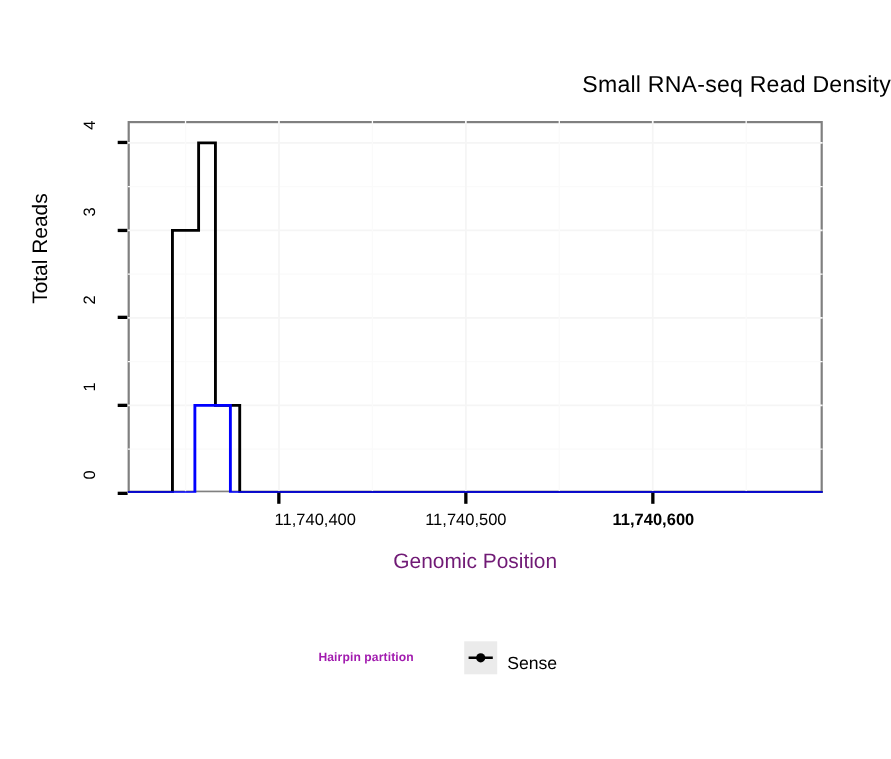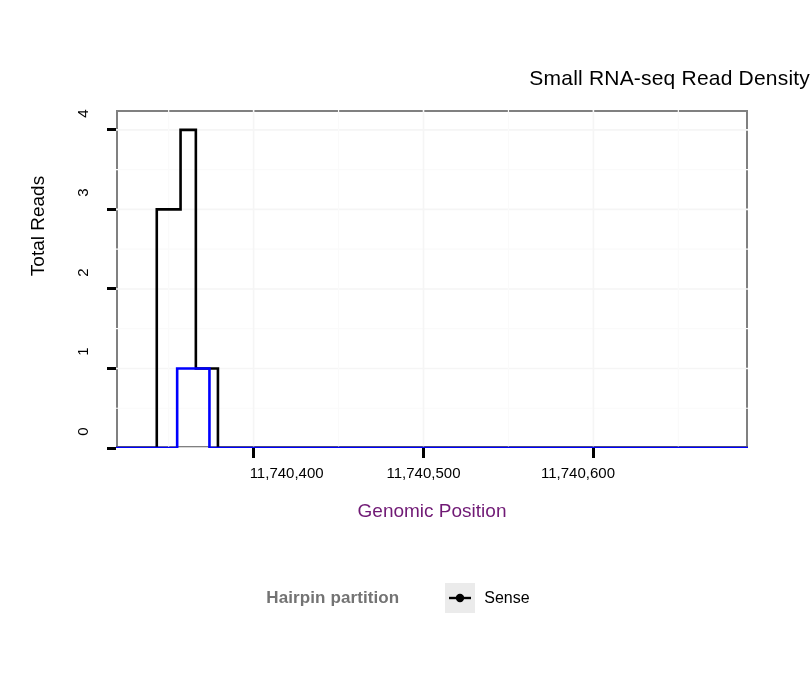--- a/index.html
+++ b/index.html
@@ -137,30 +137,30 @@
     left: 0;
     top: 583px;
     width: 810px;
     display: flex;
     align-items: center;
     justify-content: center;
     gap: 0px;
   }
 
   .legend-title {
-    font-size: 17px;
+    font-size: 11px;
     font-weight: bold;
-    color: #737373;
+    color: #a21caf;
     margin-right: 18px;
     letter-spacing: 0.1px;
   }
 
   .legend-item {
     display: flex;
-    align-items: center;
+    align-items: flex-end;
     margin-right: 14px;
     padding-left: 28px;
   }
 
   .legend-key {
     width: 30px;
     height: 30px;
     background: #ebebeb;
     display: flex;
     align-items: center;
@@ -220,21 +220,21 @@
         <path d="M0,338 L59.46236559139785,338 L59.46236559139785,338 L61.16129032258064,338 L61.16129032258064,258.47058823529414 L79.84946236559139,258.47058823529414 L79.84946236559139,258.47058823529414 L81.54838709677419,258.47058823529414 L81.54838709677419,258.47058823529414 L91.74193548387098,258.47058823529414 L91.74193548387098,258.47058823529414 L93.44086021505377,258.47058823529414 L93.44086021505377,338 L632,338 L632,338" fill="none" stroke="#0000ff" stroke-width="2.6" stroke-linejoin="miter" stroke-linecap="butt"></path>
       </svg>
   </div>
 
   <div class="x-ticks">
       <div class="x-tick-mark" style="left: 136.113px;"></div>
       <div class="x-tick-label" style="left: 137.613px; text-align: right;">11,740,400</div>
       <div class="x-tick-mark" style="left: 306.005px;"></div>
       <div class="x-tick-label" style="left: 307.505px;">11,740,500</div>
       <div class="x-tick-mark" style="left: 475.898px;"></div>
-      <div class="x-tick-label" style="left: 462px;">11,740,600</div>
+      <div class="x-tick-label" style="left: 478px; font-weight: bold;">11,740,600</div>
     </div>
 
   <div class="x-axis-title">Genomic Position</div>
 
   <div class="legend">
     <span class="legend-title">Hairpin partition</span>
     <div class="legend-item">
       <span class="legend-key">
         <svg width="26" height="26" viewBox="0 0 26 26">
           <line x1="2" y1="13" x2="24" y2="13" stroke="#000000" stroke-width="2.4"></line>

